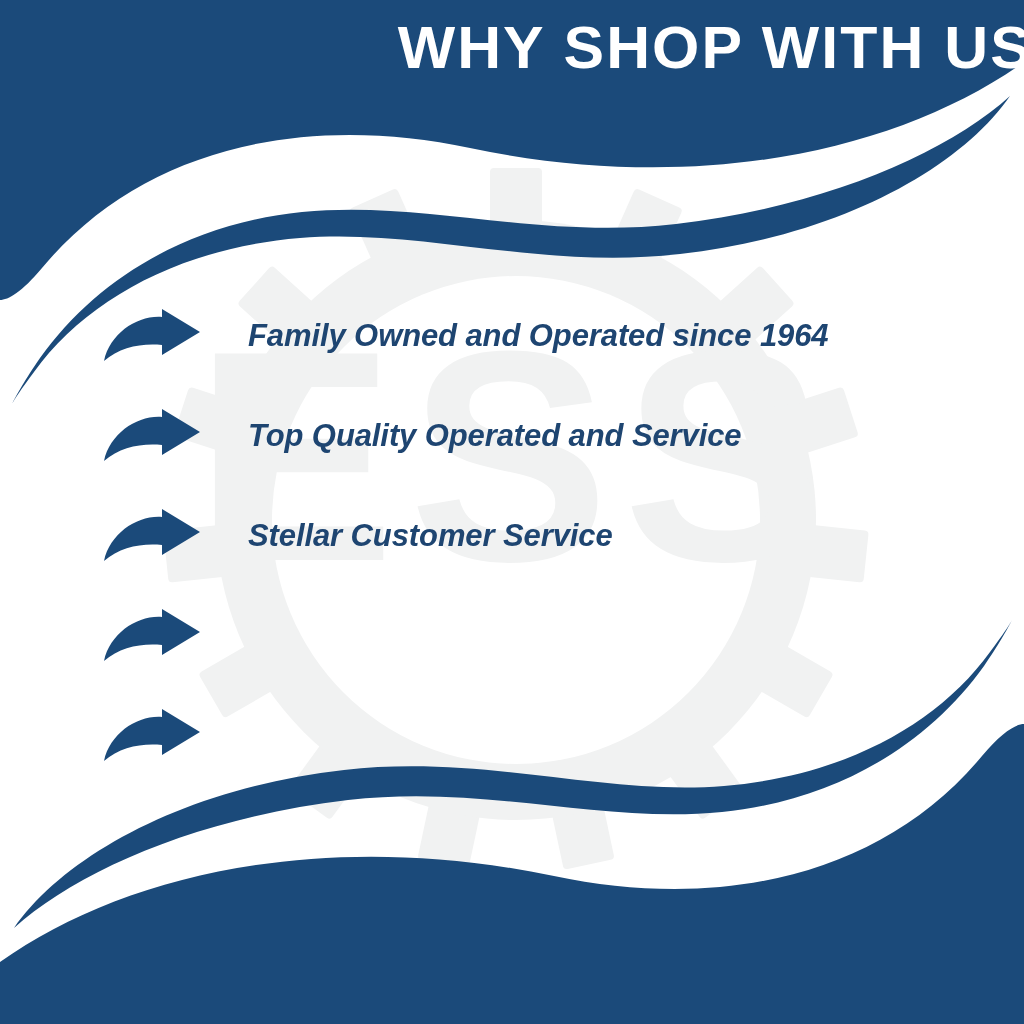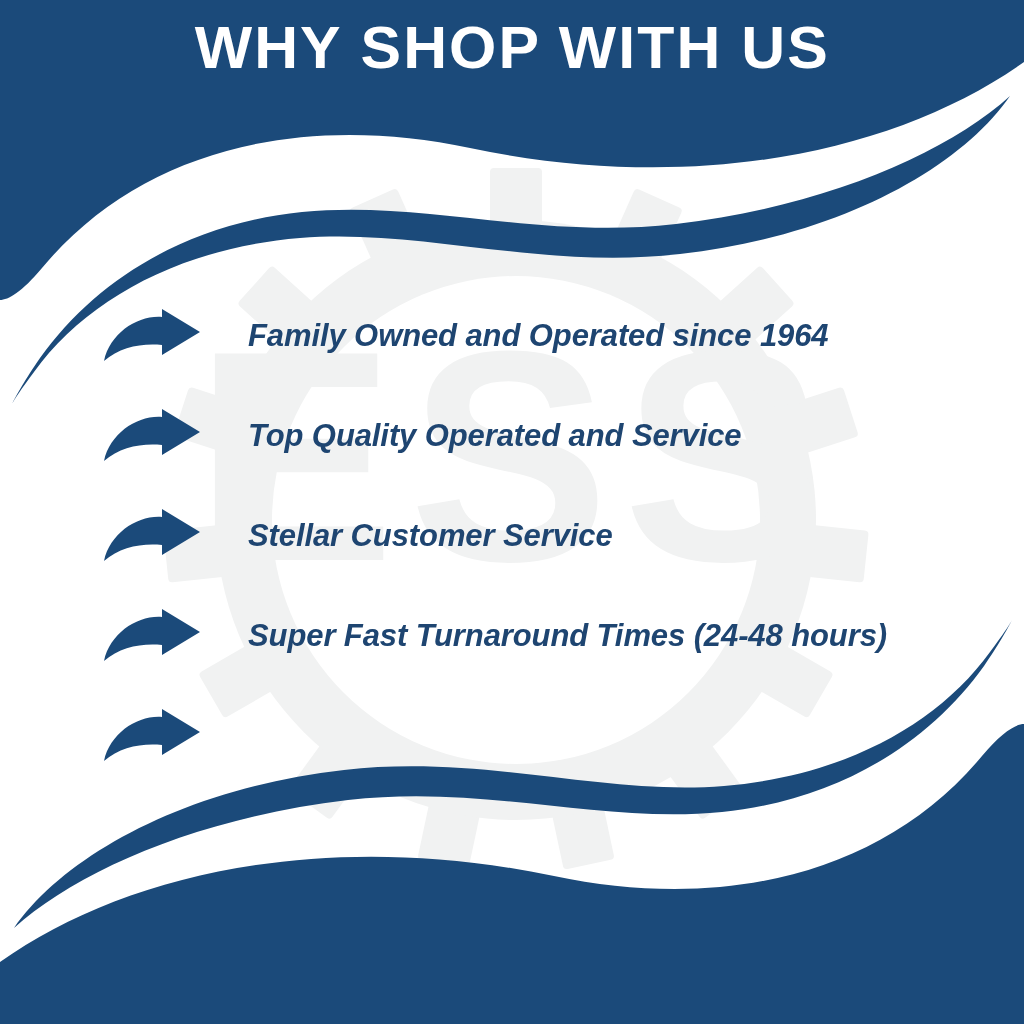--- a/index.html
+++ b/index.html
@@ -25,21 +25,21 @@
     display: block;
   }
   .title-wrap {
     position: absolute;
     top: 0;
     left: 0;
     width: 1024px;
     height: 96px;
     display: flex;
     align-items: center;
-    justify-content: center;
+    justify-content: flex-end;
     z-index: 5;
   }
   .title {
     color: #ffffff;
     font-family: "Liberation Sans", sans-serif;
     font-weight: bold;
     font-size: 59px;
     letter-spacing: 2.0px;
     line-height: 1;
     white-space: nowrap;
@@ -214,21 +214,20 @@
       <svg class="arrow-icon" viewBox="0 0 96 54">
         <path fill="#1b4a7a" d="M0,52 C6,24 34,6 58,8 L58,0 L96,23 L58,46 L58,36 C38,34 16,38 0,52 Z"></path>
       </svg>
       <div class="benefit-text">Stellar Customer Service</div>
     </div>
 
     <div class="benefit-row">
       <svg class="arrow-icon" viewBox="0 0 96 54">
         <path fill="#1b4a7a" d="M0,52 C6,24 34,6 58,8 L58,0 L96,23 L58,46 L58,36 C38,34 16,38 0,52 Z"></path>
       </svg>
-      <div class="benefit-text">Super Fast Turnaround Times (24-48 hours)</div>
     </div>
 
     <div class="benefit-row">
       <svg class="arrow-icon" viewBox="0 0 96 54">
         <path fill="#1b4a7a" d="M0,52 C6,24 34,6 58,8 L58,0 L96,23 L58,46 L58,36 C38,34 16,38 0,52 Z"></path>
       </svg>
     </div>
 
   </div>
 </div>

